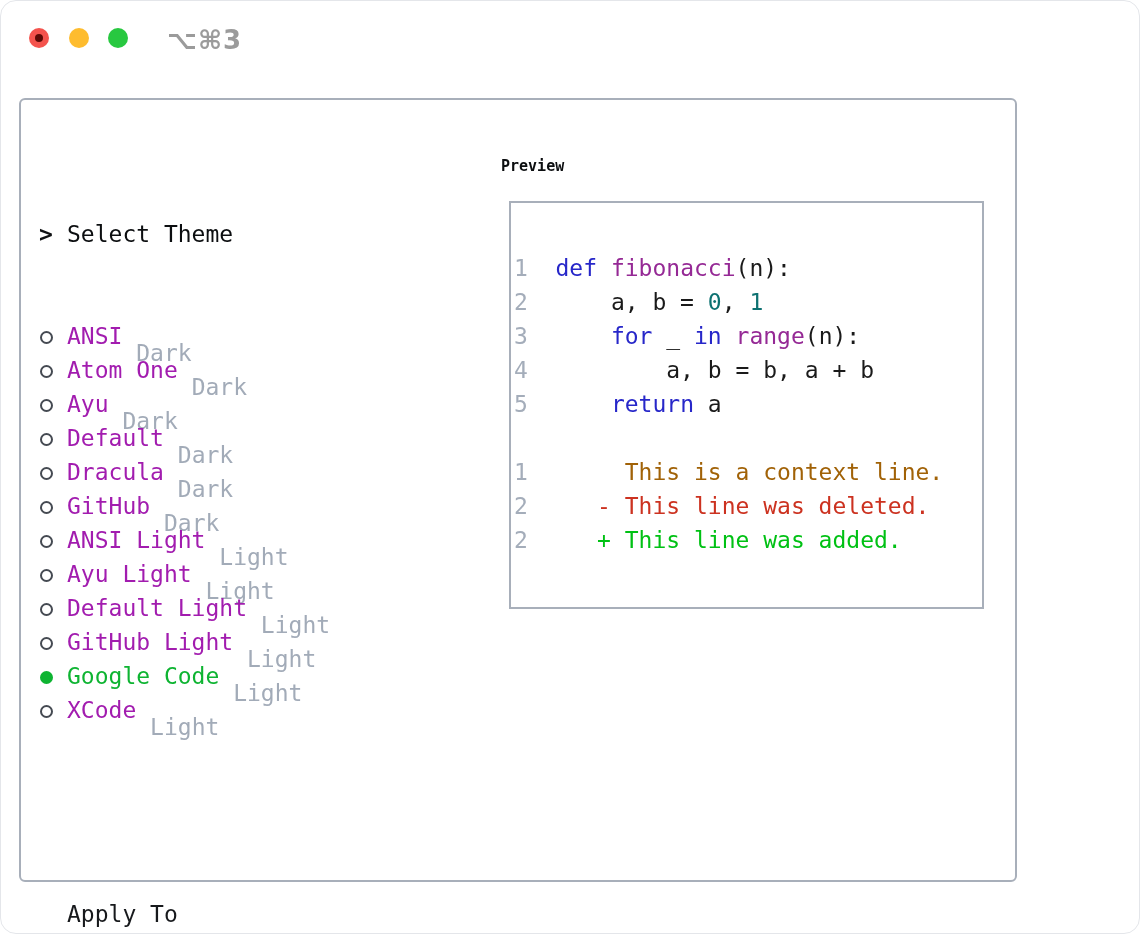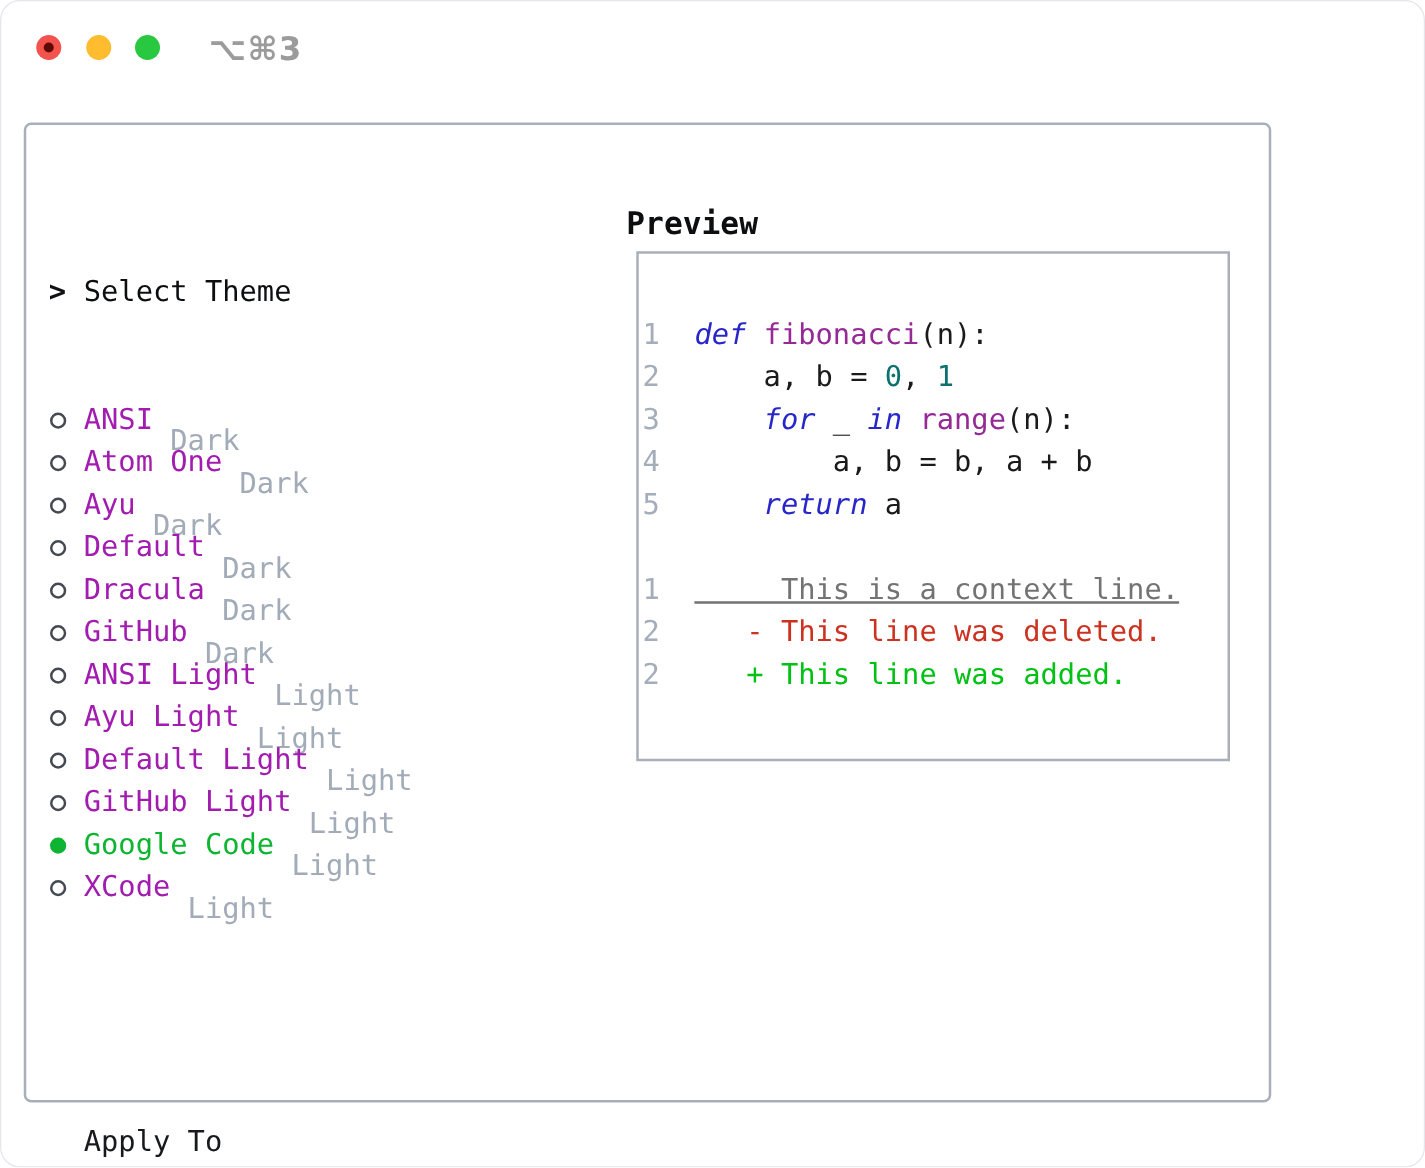--- a/index.html
+++ b/index.html
@@ -61,42 +61,42 @@
   .marker .circle.filled { background: var(--select-green); border-color: var(--select-green); }
   .marker.arrow { color: #101214; font-weight: bold; }
   .header-label { color: #0c0e10; font-weight: normal; }
   .item-name { color: #a21caf; }
   .item-name.selected { color: var(--select-green); }
   .item-variant { color: #a2abb8; margin-top: 33px; }
   .apply-header { color: #17191c; }
 
   
   .preview-label {
-    position: absolute; left: 500px; top: 161px;
+    position: absolute; left: 500px; top: 148px;
     height: 34px; line-height: 34px;
-    font-size: 25px; font-weight: bold; color: #0c0e10;
+    font-size: 15px; font-weight: bold; color: #0c0e10;
   }
   .preview-box {
     position: absolute; left: 508px; top: 200px;
     width: 475px; height: 408px;
     border: 2px solid #a8afba;
     background: #ffffff;
   }
   .code {
     position: absolute; left: 3px; top: 48px;
     font-size: 23px; line-height: 34px; white-space: pre;
     color: #1a1a1a;
   }
   .code .line { height: 34px; }
   .linenum { display: inline-block; width: 41.5px; color: #a4adba; }
-  .tok-keyword  { color: var(--kw); font-style: italic; }
+  .tok-keyword  { color: var(--kw); }
   .tok-function { color: var(--fn); }
   .tok-number   { color: var(--num); }
   .tok-plain    { color: #1a1a1a; }
-  .tok-context  { color: #737373; text-decoration: underline; }
+  .tok-context  { color: #a16207; }
   .tok-deleted  { color: var(--del); }
   .tok-added    { color: var(--add); }
 </style>
 </head>
 <body>
 
 <div class="window" style="--red: #f4534d; --yellow: #febc2e; --green: #28c840; --select-green: #0eb432; --kw: #2727c9; --fn: #952995; --num: #0d7171; --del: #cc3220; --add: #00c114;">
 
   <div class="titlebar">
     <span class="dot dot-red"></span>

